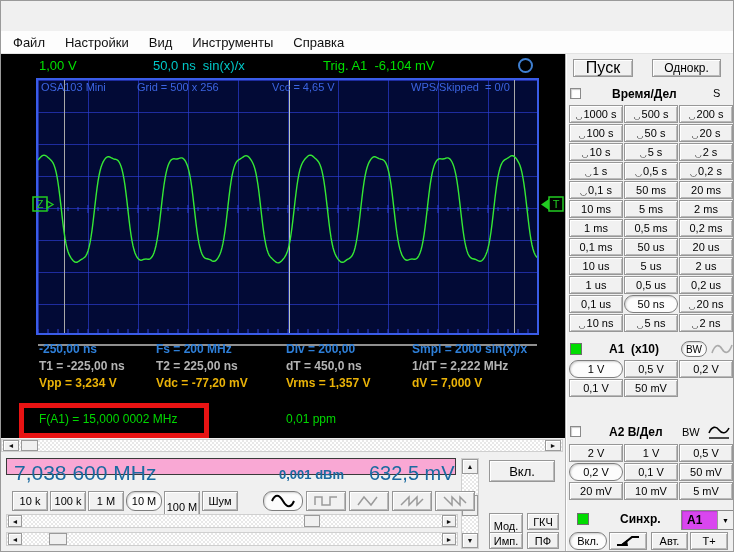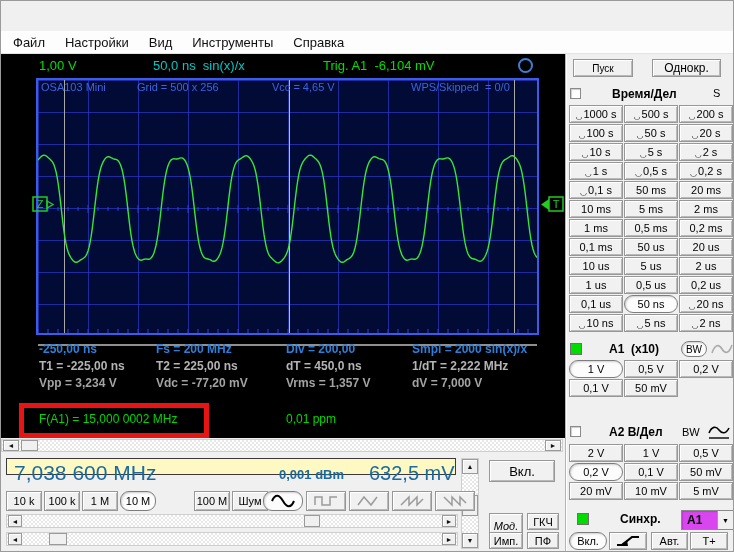--- a/index.html
+++ b/index.html
@@ -24,35 +24,35 @@
       repeating-linear-gradient(to right, rgba(45,62,215,.65) 0 1px, transparent 1px 50px),
       repeating-linear-gradient(to bottom, rgba(45,62,215,.65) 0 1px, transparent 1px 32px);}
   .hdr-row{position:absolute;left:0;top:1px;width:100%;height:14px;}
   .hdr-row span{position:absolute;font-size:11px;color:#3c64e0;white-space:pre;}
   .cursor-v{position:absolute;top:0;width:1px;height:253px;background:#a8a8a8;}
   .cursor-v.center{background:#b9c4b9;}
   .cursor-h{position:absolute;left:0;width:499px;height:2px;background:#8f8f8f;}
   .marker{position:absolute;width:24px;height:17px;}
   .meas-row{position:absolute;left:38px;width:520px;height:14px;font-size:12px;white-space:pre;font-weight:bold;}
   .meas-row span{position:absolute;top:0;}
-  .m-blue{color:#2e7fd8;} .m-gray{color:#b4b4b4;} .m-green{color:#a3a3a3;}
+  .m-blue{color:#2e7fd8;} .m-gray{color:#b4b4b4;} .m-green{color:#eab308;}
   .fc-val{position:absolute;left:38px;font-size:12px;color:#00d800;white-space:pre;}
   .fc-ppm{position:absolute;left:285px;font-size:12px;color:#00d800;white-space:pre;}
   .red-box{position:absolute;left:18px;top:349px;width:190px;height:35px;border:5px solid #e81313;}
   
   .btn{background:#f1f1f1;border:1px solid #979797;box-shadow:inset 1px 1px 0 #fff, inset -1px -1px 0 #b9b9b9;
        display:flex;align-items:center;justify-content:center;font-size:11px;color:#000;white-space:pre;padding:0;}
   .btn.sel{background:#fcfcfc;box-shadow:inset 1px 1px 2px rgba(0,0,0,.18);border-color:#7d7d7d;border-radius:9px;}
   .chk{width:11px;height:11px;background:#fff;border:1px solid #8a8a8a;box-shadow:inset 1px 1px 1px rgba(0,0,0,.2);}
   .grn{width:12px;height:12px;background:#00dc00;border:1px solid #6f6f6f;}
   .sb-track{background:#e8e8e8;background-image:linear-gradient(45deg,#fff 25%,transparent 25% 75%,#fff 75%),linear-gradient(45deg,#fff 25%,transparent 25% 75%,#fff 75%);background-size:4px 4px;background-position:0 0,2px 2px;border:1px solid #cfcfcf;}
   .sb-el{position:absolute;background:#f0f0f0;border:1px solid #9a9a9a;box-shadow:inset 1px 1px 0 #fff;display:flex;align-items:center;justify-content:center;font-size:7px;color:#111;}
   
   .gen-region{position:absolute;left:0;top:437px;width:564px;height:115px;background:#f0f0f0;}
-  .gen-display{position:absolute;left:5px;top:20px;width:450px;height:17px;background:#fef9c3;border:1px solid #3a3a3a;}
+  .gen-display{position:absolute;left:5px;top:20px;width:450px;height:17px;background:#f9a8d4;border:1px solid #3a3a3a;}
   .gen-freq{position:absolute;left:7px;top:2px;font-size:21px;color:#1a6aa0;}
   .gen-dbm{position:absolute;left:272px;top:8px;font-size:13px;font-weight:bold;color:#1a6aa0;}
   .gen-mv{position:absolute;left:362px;top:3px;font-size:20px;color:#1a6aa0;}
   .row-flex{position:absolute;display:flex;}
   .wave-glyph{stroke-width:1.6;fill:none;}
   
   .right-panel{position:absolute;left:564px;top:53px;width:170px;height:499px;background:#f0f0f0;border-left:1px solid #b5b5b5;box-shadow:inset 1px 0 0 #fff;}
   .rp-label{position:absolute;font-size:12px;font-weight:bold;color:#000;white-space:pre;}
   .rp-small{position:absolute;font-size:11px;color:#000;}
   .tgrid{position:absolute;display:grid;grid-template-columns:54px 54px 54px;gap:1px;}
@@ -233,25 +233,25 @@
       <span class="gen-mv">632,5 mV</span>
     </div>
 
     <div class="sb-track" style="position:absolute;left:460px;top:20px;width:18px;height:91px;">
       <div class="sb-el" style="left:0;top:0;width:16px;height:15px;">▲</div>
       <div class="sb-el" style="left:0;top:36px;width:16px;height:21px;box-shadow:none;"></div>
       <div class="sb-el" style="left:0;bottom:0;width:16px;height:15px;">▼</div>
     </div>
 
     <div class="row-flex" style="left:5px;top:53px;gap:2px;" id="range-row">
-        <div class="btn" style="width: 36px; height: 20px;">10 k</div>
+        <div class="btn" style="width: 36px; height: 20px; margin-left: 6px;">10 k</div>
         <div class="btn" style="width: 36px; height: 20px;">100 k</div>
         <div class="btn" style="width: 36px; height: 20px;">1 M</div>
         <div class="btn sel" style="width: 36px; height: 20px; text-align: right;">10 M</div>
-        <div class="btn" style="width: 36px; height: 20px; margin-left: 36px;">100 M</div>
+        <div class="btn" style="width: 36px; height: 32px;">100 M</div>
         <div class="btn" style="width: 36px; height: 20px;">Шум</div>
       </div>
     <div class="row-flex" style="left:262px;top:53px;gap:3px;" id="wave-row">
         <div class="btn sel" style="width: 40px; height: 20px;"><svg width="26" height="16">
             <path d="M2,8 C5,1 9,1 13,8 C17,15 21,15 24,8" stroke="#000" stroke-width="2" fill="none"></path>
           </svg></div>
         <div class="btn" style="width: 40px; height: 20px;"><svg width="26" height="16">
             <path d="M2,12 L2,4 L9,4 L9,12 L17,12 L17,4 L24,4" stroke="#9a9a9a" stroke-width="1.5" fill="none"></path>
           </svg></div>
         <div class="btn" style="width: 40px; height: 20px;"><svg width="26" height="16">
@@ -270,28 +270,28 @@
       <div class="sb-el" style="left:297px;top:0;width:16px;height:12px;box-shadow:none;"></div>
       <div class="sb-el" style="right:1px;top:0;width:14px;height:12px;">►</div>
     </div>
     <div class="sb-track" style="position:absolute;left:5px;top:94px;width:452px;height:14px;">
       <div class="sb-el" style="left:1px;top:0;width:14px;height:12px;">◄</div>
       <div class="sb-el" style="left:42px;top:0;width:18px;height:12px;box-shadow:none;"></div>
       <div class="sb-el" style="right:1px;top:0;width:14px;height:12px;">►</div>
     </div>
 
     <div class="btn" style="position:absolute;left:488px;top:22px;width:66px;height:22px;font-size:13px;">Вкл.</div>
-    <div class="btn" style="position:absolute;left:488px;top:75px;width:34px;height:26px;font-style:italic;">Мод.</div>
+    <div class="btn" style="position:absolute;left:488px;top:75px;width:34px;height:26px;">Мод.</div>
     <div class="btn" style="position:absolute;left:526px;top:75px;width:32px;height:17px;">ГКЧ</div>
     <div class="btn" style="position:absolute;left:488px;top:94px;width:34px;height:17px;">Имп.</div>
     <div class="btn" style="position:absolute;left:526px;top:94px;width:32px;height:17px;">ПФ</div>
   </div>
 
   <div class="right-panel">
-    <div class="btn" style="position:absolute;left:7px;top:5px;width:60px;height:18px;font-size:10px;">Пуск</div>
+    <div class="btn" style="position:absolute;left:7px;top:5px;width:60px;height:18px;font-size:16px;">Пуск</div>
     <div class="btn" style="position:absolute;left:86px;top:5px;width:69px;height:18px;font-size:12px;">Однокр.</div>
 
     <div class="chk" style="position:absolute;left:4px;top:34px;"></div>
     <span class="rp-label" style="left:46px;top:33px;">Время/Дел</span>
     <span class="rp-small" style="left:147px;top:33px;">S</span>
 
     <div class="tgrid" style="left:3px;top:51px;" id="time-grid">
         <div class="btn"><span class="pfx">◡</span>1000 s</div>
         <div class="btn"><span class="pfx">◡</span>500 s</div>
         <div class="btn"><span class="pfx">◡</span>200 s</div>

